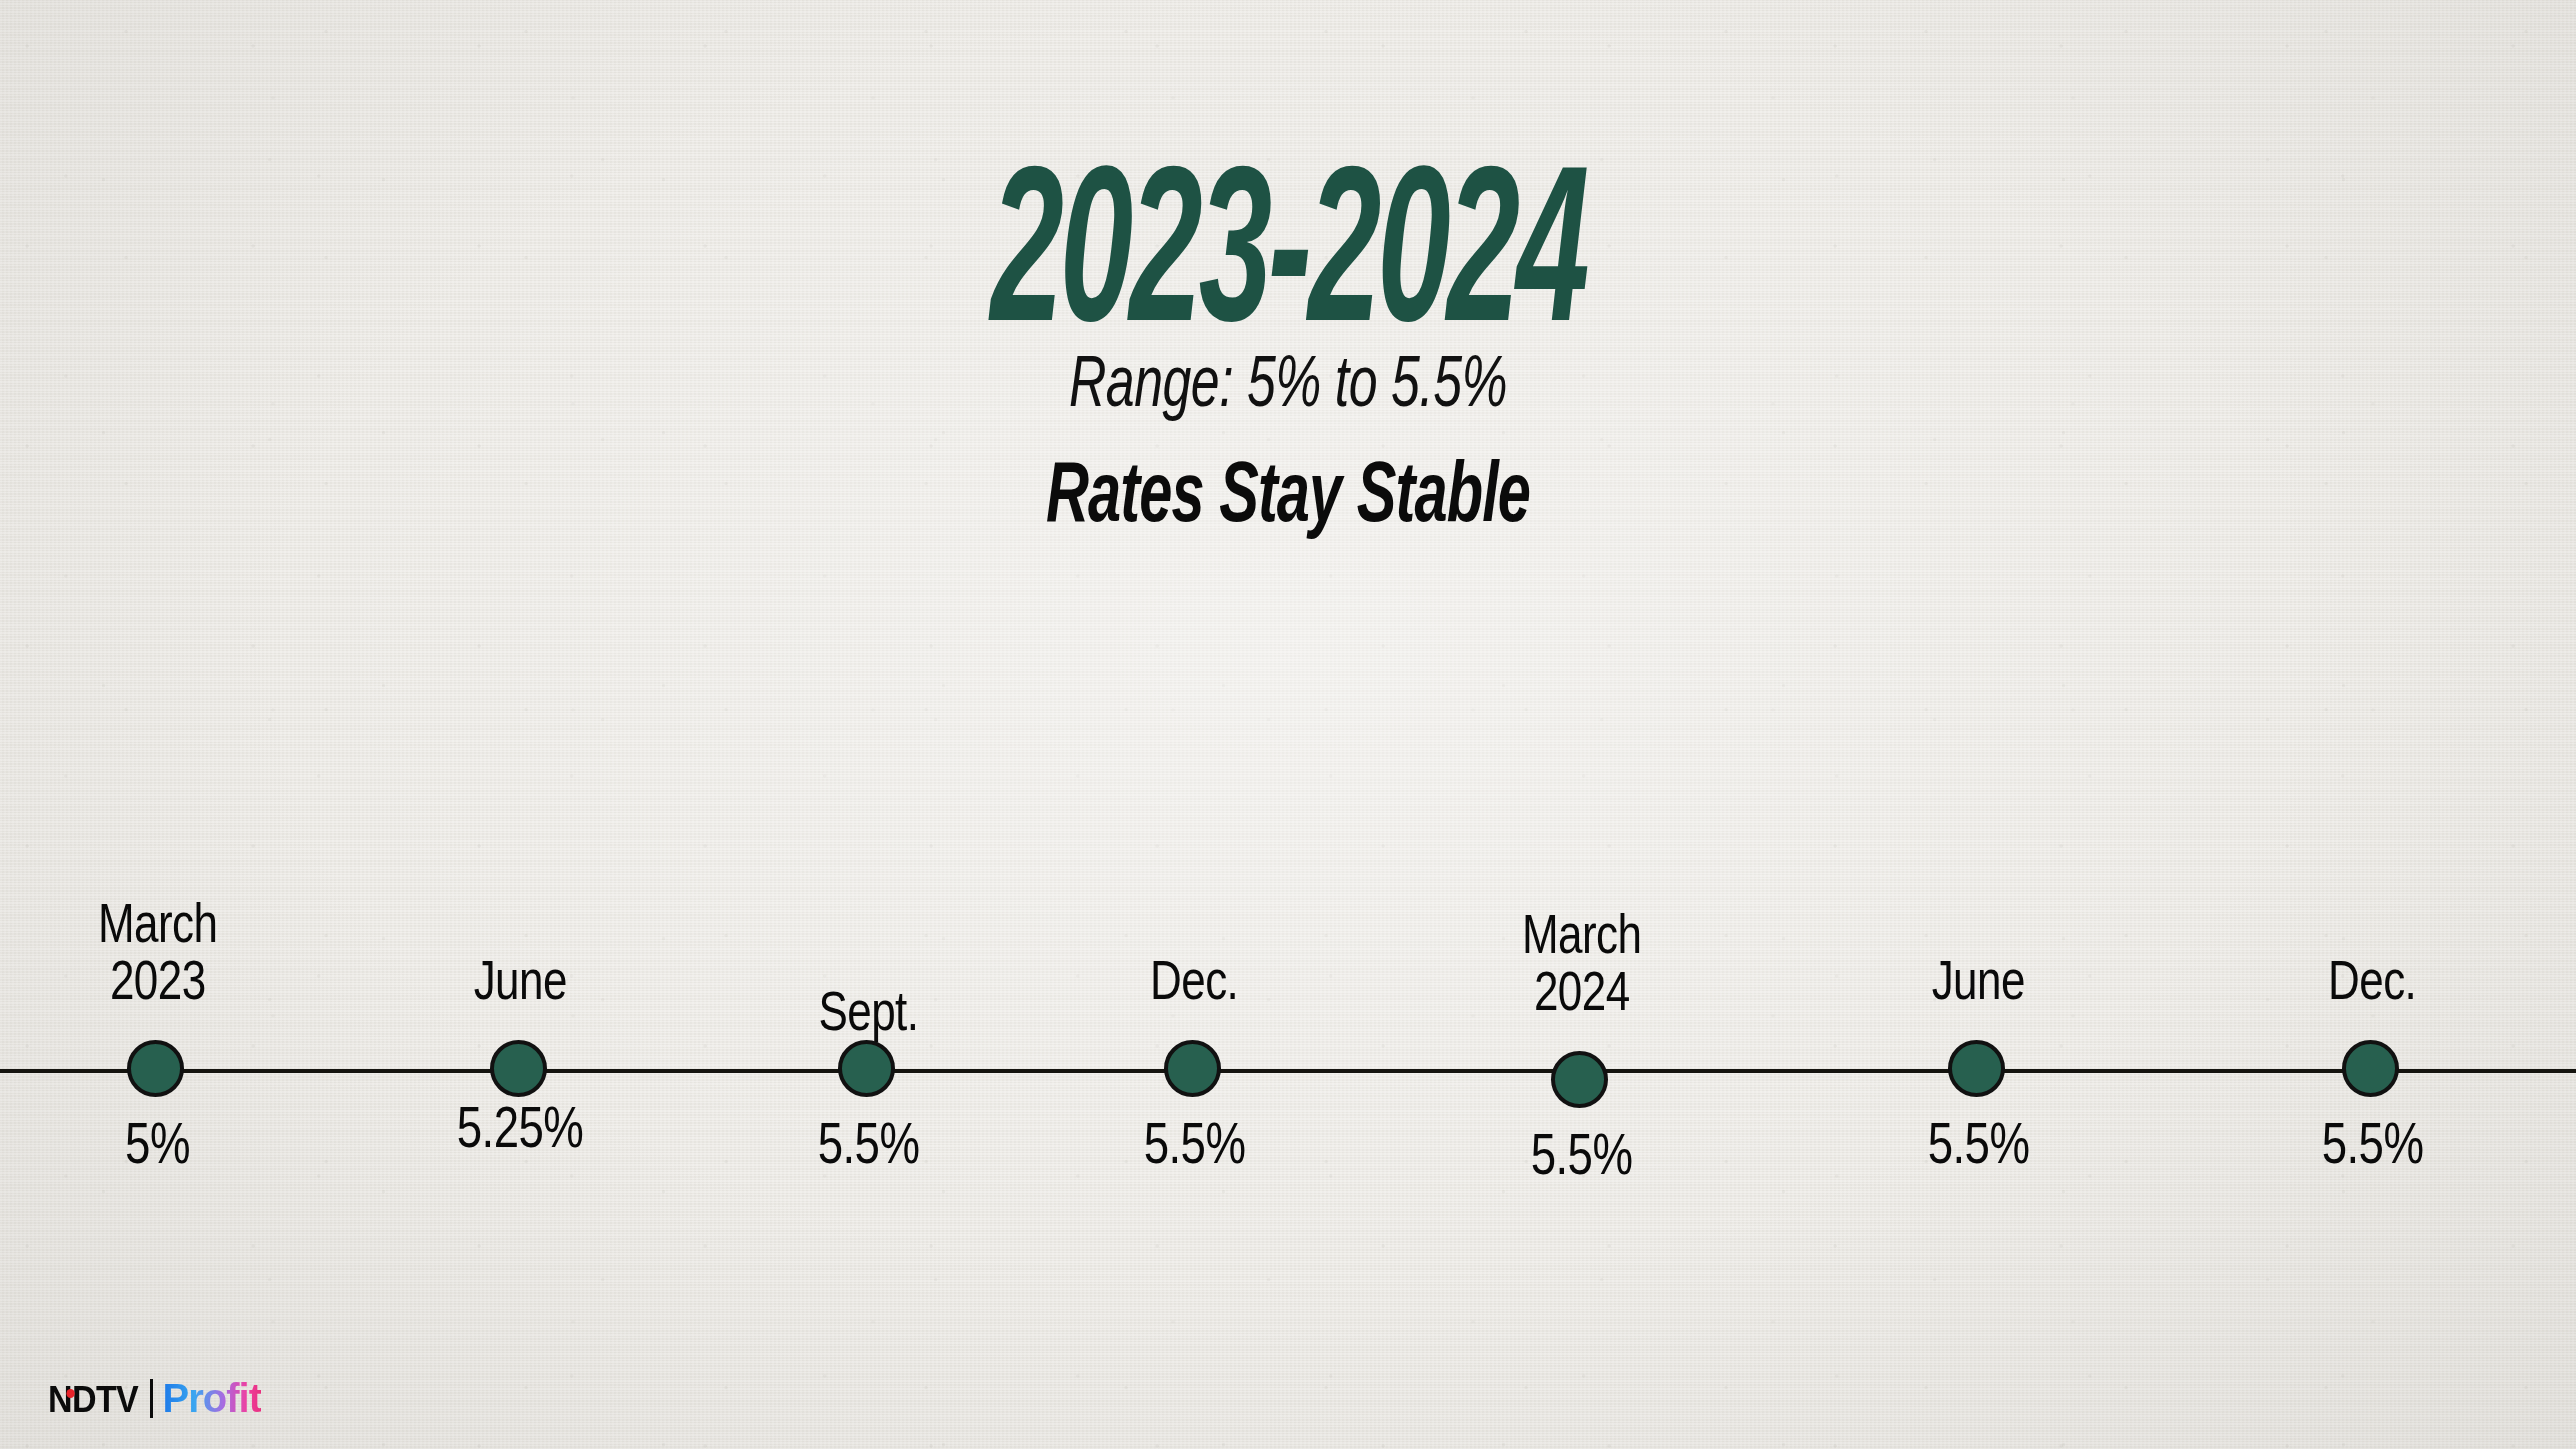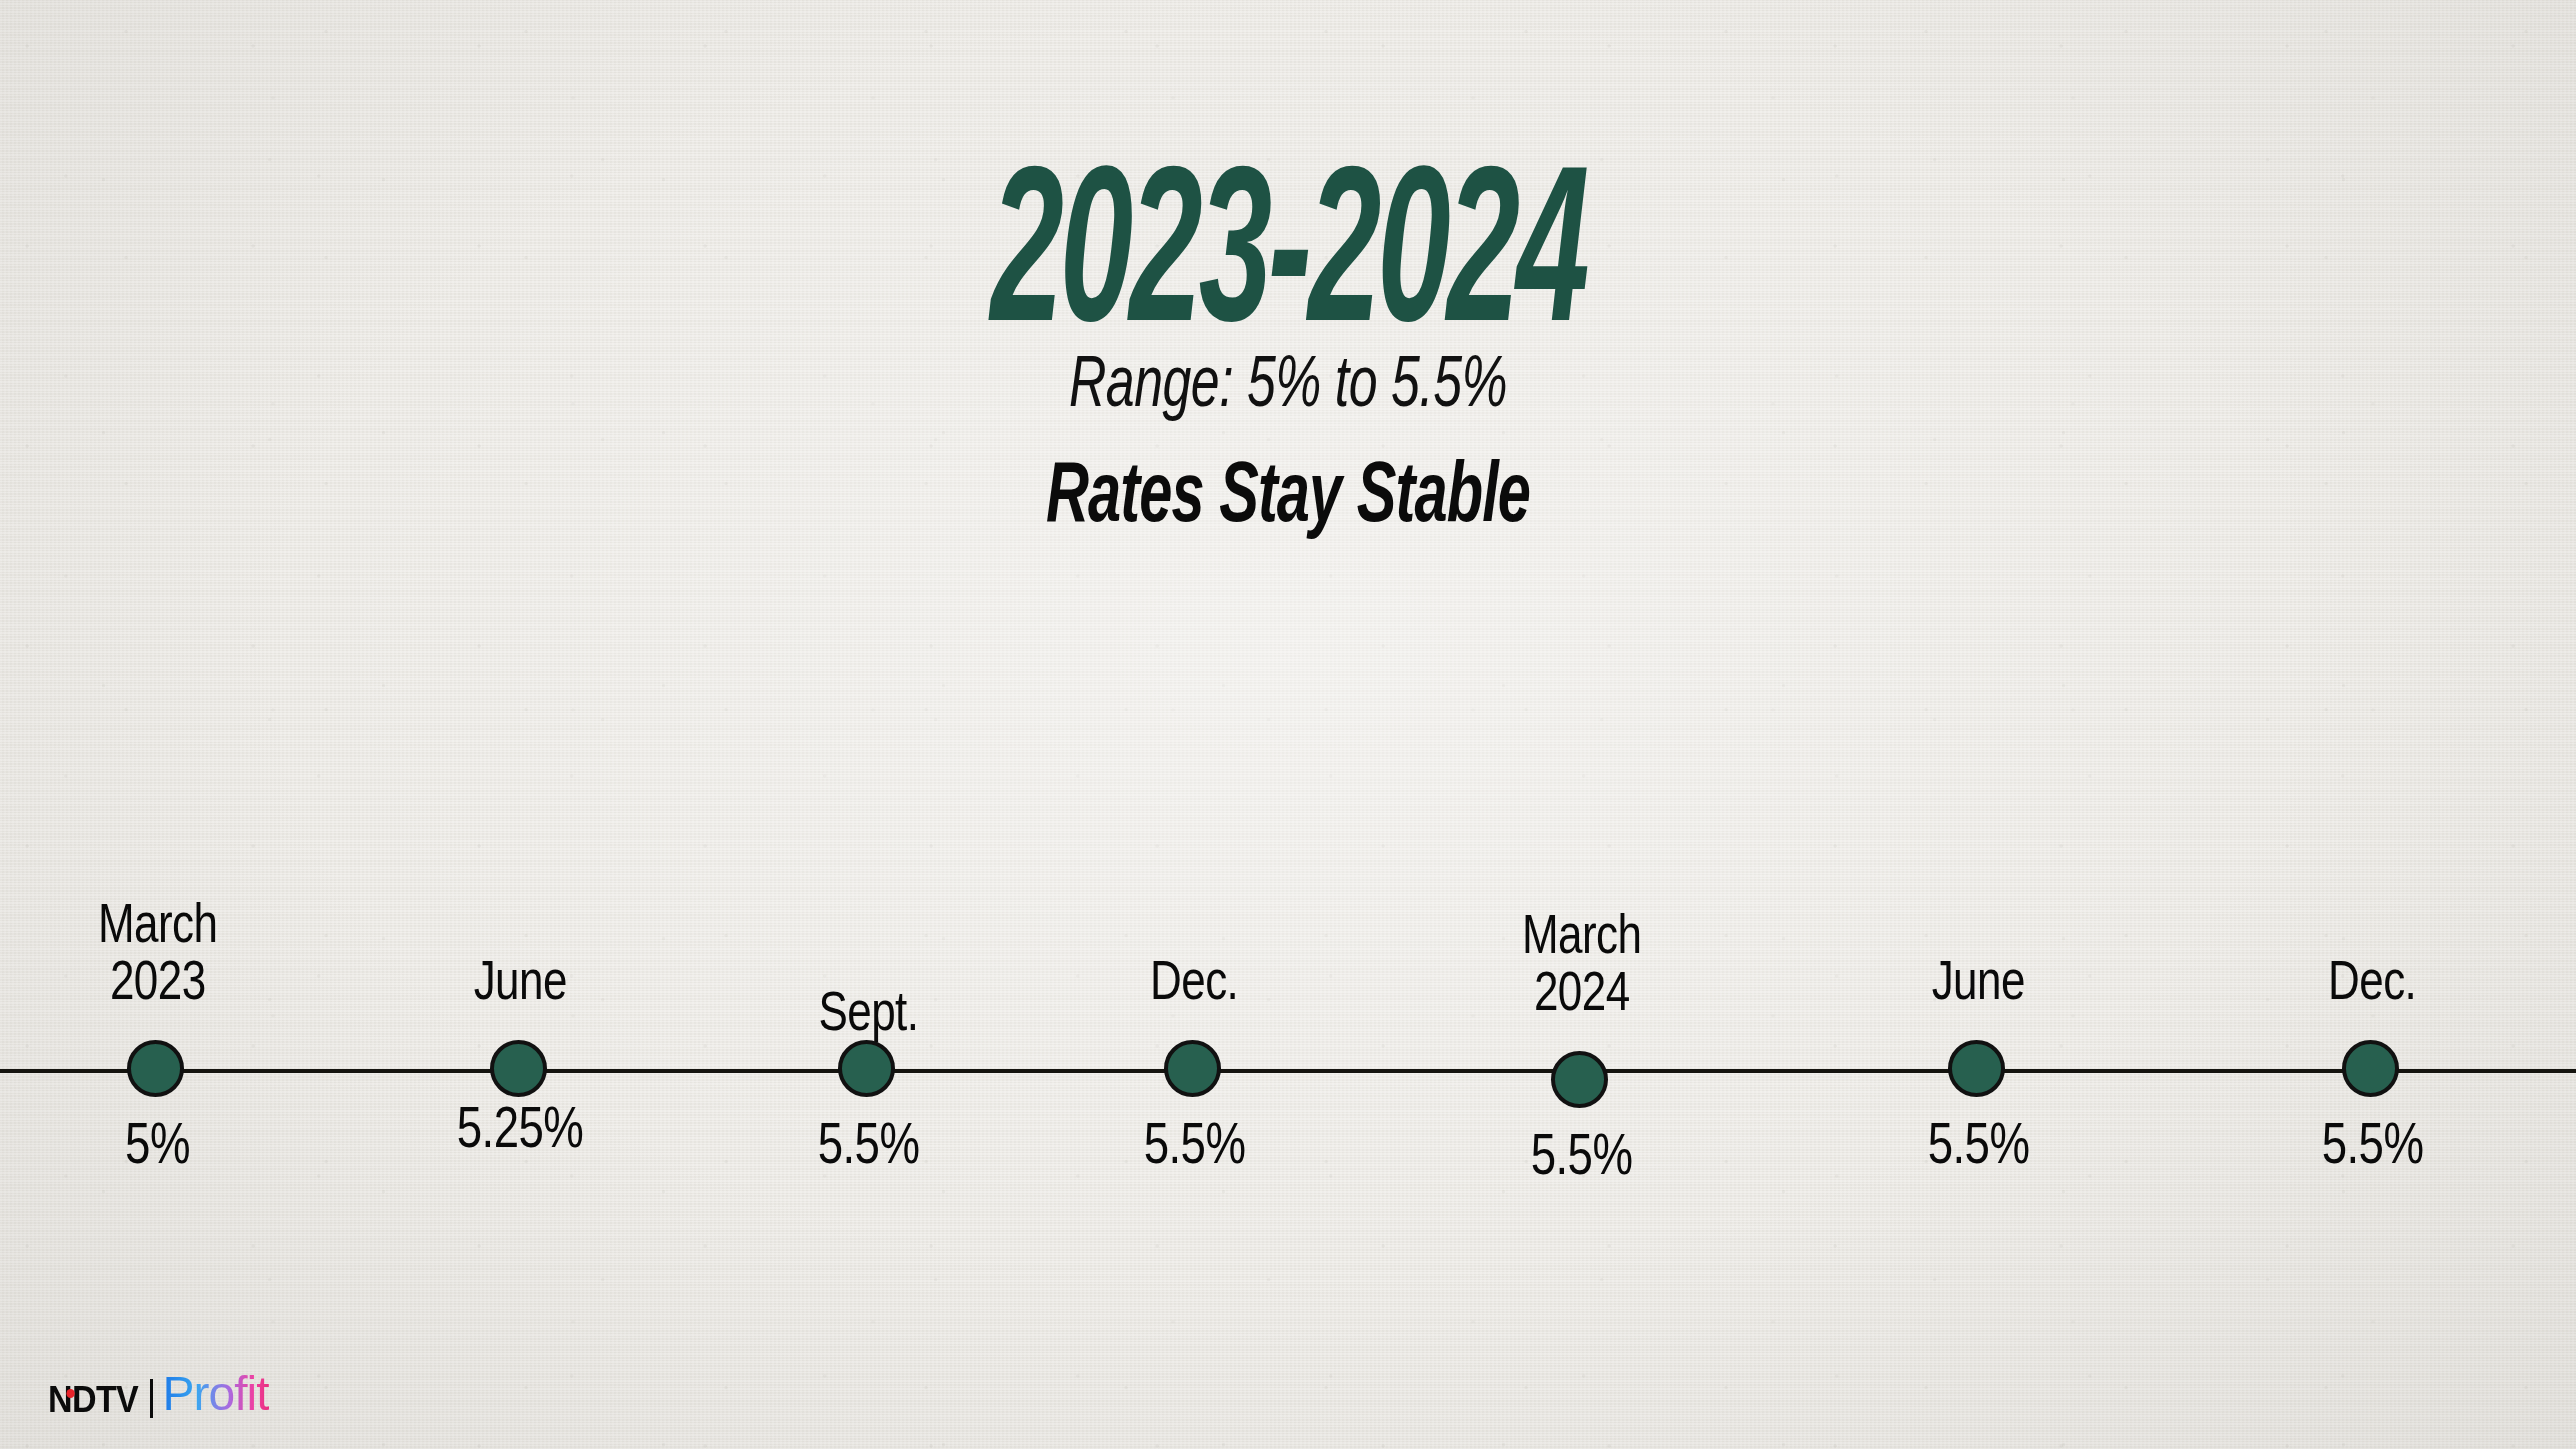--- a/index.html
+++ b/index.html
@@ -171,22 +171,22 @@
     border-radius: 50%;
     background: #e8232a;
   }
   #logo-divider {
     width: 3.3px;
     height: 39px;
     background: #0b0b0b;
     margin: 0 9.3px 0 4px;
   }
   #logo-profit {
-    font-size: 48px;
-    font-weight: 400;
+    font-size: 40px;
+    font-weight: 700;
     letter-spacing: -1px;
     line-height: 1;
     background: linear-gradient(90deg, #1e7ae8 0%, #3aa6f0 32%, #a96ae0 62%, #ef3fa0 86%, #e8317f 100%);
     -webkit-background-clip: text;
     background-clip: text;
     color: transparent;
   }
 </style>
 </head>
 <body>

